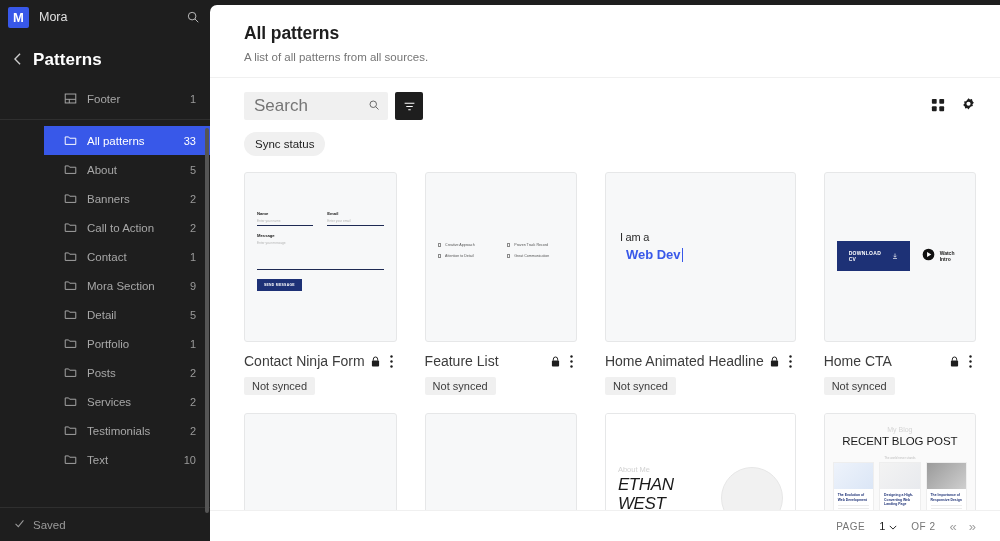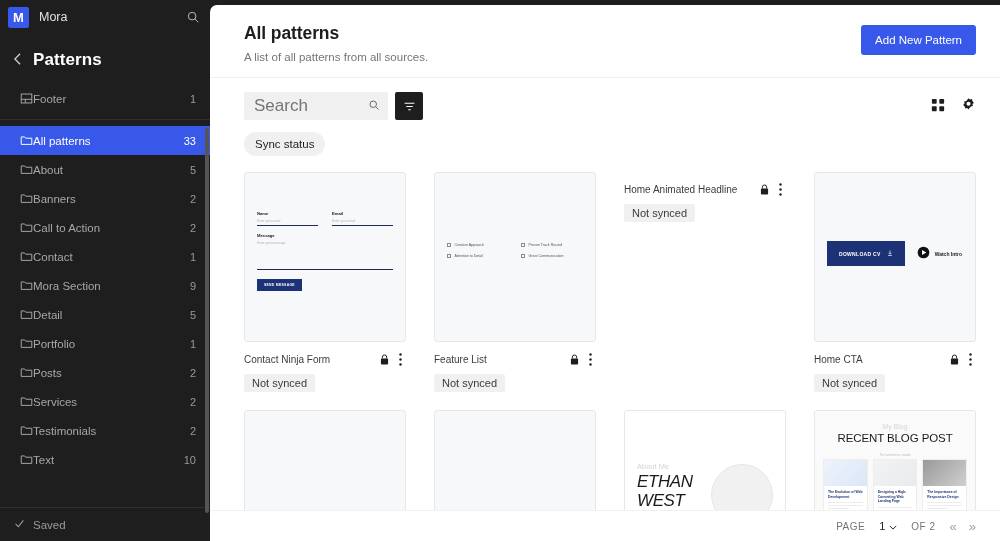--- a/index.html
+++ b/index.html
@@ -29,22 +29,22 @@
 
   .sb-title-row {
     display: flex; align-items: center; gap: 12px;
     padding: 16px 14px 14px 14px;
   }
   .sb-back { color: #ccc; font-size: 13px; line-height: 1; }
   .sb-title { color: #fff; font-size: 17px; font-weight: 700; letter-spacing: .1px; }
 
   .sb-list { padding: 0; }
   .sb-item {
-    display: flex; align-items: center; 
-    height: 29px; padding: 0 14px 0 20px; color: #a7a7a7; font-size: 11.5px;
+    display: flex; align-items: center; gap: 10px;
+    height: 29px; padding: 0 14px 0 20px; color: #a7a7a7; font-size: 11.5px; margin-left: 44px;
   }
   .sb-item .sb-label { flex: 1; white-space: nowrap; overflow: hidden; text-overflow: ellipsis; }
   .sb-item .sb-count { font-size: 11px; color: #9a9a9a; }
   .sb-item.active { background: #3858e9; color: #fff; }
   .sb-item.active .sb-count { color: #fff; }
   .sb-sep { height: 1px; background: #2f2f2f; margin: 6px 0 6px 0; }
   .sb-icon { width: 13px; height: 13px; flex: none; display: flex; align-items: center; justify-content: center; }
   .sb-icon svg { display: block; }
 
   .sb-scroll {
@@ -104,21 +104,21 @@
   .grid {
     display: grid; grid-template-columns: repeat(4, 1fr); gap: 18px 28px;
   }
   .card { display: flex; flex-direction: column; }
   .thumb {
     height: 170px; background: #f7f8f9; border: 1px solid #e6e7e8;
     border-radius: 3px; overflow: hidden; position: relative; cursor: pointer;
   }
   .card-meta { display: flex; align-items: center; gap: 6px; margin-top: 11px; }
   .card-title {
-    font-size: 10px; color: #3c3c3c; flex: 1; white-space: nowrap;
+    font-size: 14px; color: #3c3c3c; flex: 1; white-space: nowrap;
     overflow: hidden; text-overflow: ellipsis;
   }
   .lock-icon, .dots-icon { display: flex; align-items: center; cursor: pointer; }
   .dots-icon { padding: 0 4px; }
   .sync-badge {
     align-self: flex-start; margin-top: 8px; background: #f0f0f0;
     font-size: 11px; color: #3c3c3c; padding: 3px 8px; border-radius: 2px;
   }
 
   
@@ -364,21 +364,20 @@
     </div>
   </aside>
 
   <main class="main">
 
     <div class="head">
       <div class="head-text">
         <div class="page-title">All patterns</div>
         <div class="page-sub">A list of all patterns from all sources.</div>
       </div>
-      <button class="btn-primary">Add New Pattern</button>
     </div>
 
     <div class="toolbar">
       <div class="toolbar-left">
         <div class="filter-row">
           <div class="search-box">
             <input type="text" placeholder="Search" style="">
             <span>
               <svg width="12" height="12" viewBox="0 0 24 24" fill="none" stroke="#5a5a5a" stroke-width="1.8">
                 <circle cx="10.5" cy="10.5" r="6.5"></circle>
@@ -496,20 +495,29 @@
                   <circle cx="1.5" cy="1.5" r="1.2"></circle>
                   <circle cx="1.5" cy="6.5" r="1.2"></circle>
                   <circle cx="1.5" cy="11.5" r="1.2"></circle>
                 </svg>
             </span>
           </div>
           <div class="sync-badge">Not synced</div>
         </div>
 
         <div class="card">
+          <div class="thumb">
+            <div class="ahl">
+              <div class="ahl-1">I am a</div>
+              <div class="ahl-2">
+                <span>Web Dev</span>
+                  <span class="caret"></span>
+              </div>
+            </div>
+          </div>
           <div class="card-meta">
             <span class="card-title">Home Animated Headline</span>
             <span class="lock-icon">
               <svg width="9" height="11" viewBox="0 0 10 12" fill="#1e1e1e">
                   <rect x="1" y="5" width="8" height="6.5" rx="1"></rect>
                   <path d="M2.6 5V3.4a2.4 2.4 0 0 1 4.8 0V5" fill="none" stroke="#1e1e1e" stroke-width="1.1"></path>
                 </svg>
             </span>
             <span class="dots-icon">
               <svg width="3" height="13" viewBox="0 0 3 13" fill="#1e1e1e">

